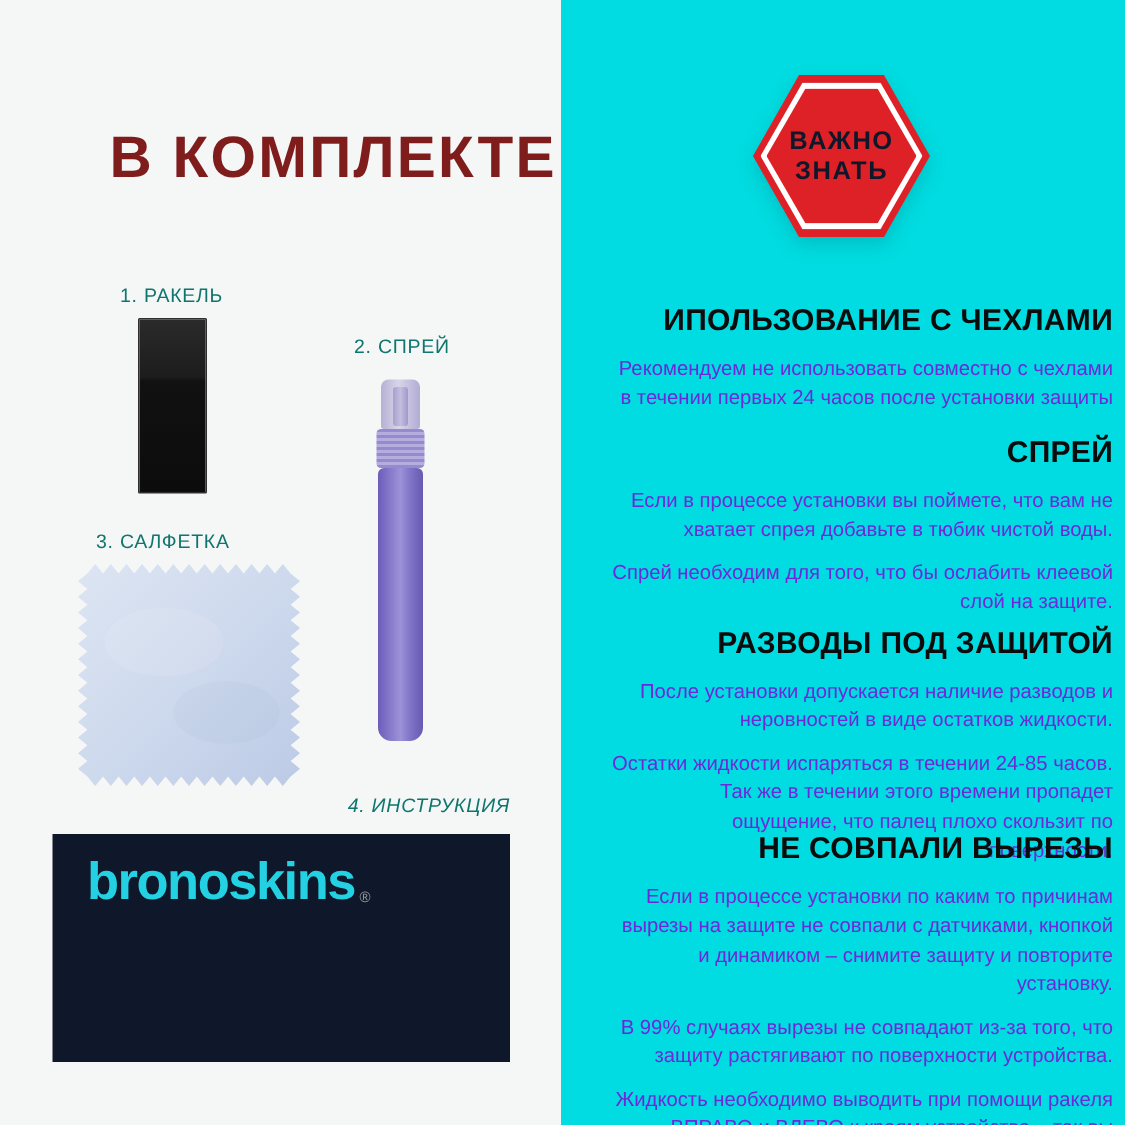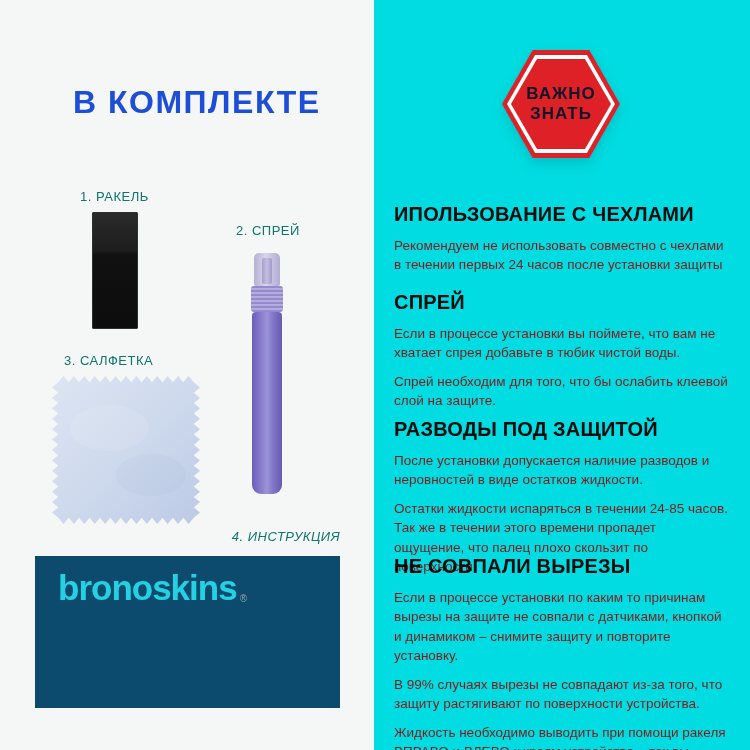--- a/index.html
+++ b/index.html
@@ -9,21 +9,21 @@
     position:relative; width:750px; height:750px; overflow:hidden;
     background:#f5f6f6; margin:0 auto;
   }
   
   .left-panel  { position:absolute; left:0; top:0; width:374px; height:750px; background:#f5f6f6; }
   .right-panel { position:absolute; left:374px; top:0; width:376px; height:750px; background:#00dce1; }
 
   
   .kit-title {
     position:absolute; left:73px; top:84px;
-    font-size:32px; font-weight:600; letter-spacing:1.5px; color:#1d4ed8;
+    font-size:39px; font-weight:600; letter-spacing:1.5px; color:#7f1d1d;
     white-space:nowrap;
   }
   .item-label {
     position:absolute; font-size:13px; letter-spacing:.5px; color:#0f766e;
     white-space:nowrap;
   }
   .label-1 { left:80px;  top:189px; }
   .label-2 { left:236px; top:223px; }
   .label-3 { left:64px;  top:353px; }
   .label-4 { left:170px; top:529px; width:170px; text-align:right;font-style:italic; }
@@ -52,21 +52,21 @@
   }
   .spray-body {
     position:absolute; left:1px; top:59px; width:30px; height:182px;
     background:linear-gradient(90deg,#6c5dba,#8e82cf 35%,#9c92d8 50%,#8276c8 70%,#665ab2);
     border-radius:4px 4px 9px 9px;
   }
   .cloth { position:absolute; left:52px; top:376px; }
 
   .instruction-card {
     position:absolute; left:35px; top:556px; width:305px; height:152px;
-    background:#0c4a6e;
+    background:#0f172a;
   }
   .brand-logo {
     position:absolute; left:23px; top:12px;
     font-size:35px; font-weight:700; letter-spacing:-1px; color:#23d1e2;
     white-space:nowrap;
   }
   .brand-mark {
     display:inline-block; font-size:10px; font-weight:400; color:#9aa0a6;
     letter-spacing:0; vertical-align:baseline; position:relative; top:2px; left:3px;
   }
@@ -79,28 +79,28 @@
   .hex-white { position:absolute; inset:5px; background:#ffffff; }
   .hex-inner {
     position:absolute; inset:9px; background:#de2127;
     display:flex; flex-direction:column; align-items:center; justify-content:center;
   }
   .hex-text {
     color:#0f172a; font-size:17px; font-weight:700; letter-spacing:1px; line-height:1.18;
     text-align:center;
   }
 
-  .info-section { position:absolute; left:20px; width:334px; }
+  .info-section { position:absolute; left:34px; width:334px;text-align:right; }
   .sec-1 { top:203px; } .sec-2 { top:291px; } .sec-3 { top:418px; } .sec-4 { top:555px; }
   .info-title {
     font-size:20px; font-weight:700; color:#0c0c0c; letter-spacing:.2px;
     margin-bottom:10px; white-space:nowrap;
   }
   .info-para {
-    font-size:13.5px; line-height:1.44; color:#7f1d1d; margin-bottom:9px;
+    font-size:13.5px; line-height:1.44; color:#6d28d9; margin-bottom:9px;
   }
 </style>
 </head>
 <body>
 
 <div id="stage">
 
   <div class="left-panel">
     <div class="kit-title">В КОМПЛЕКТЕ</div>
 

